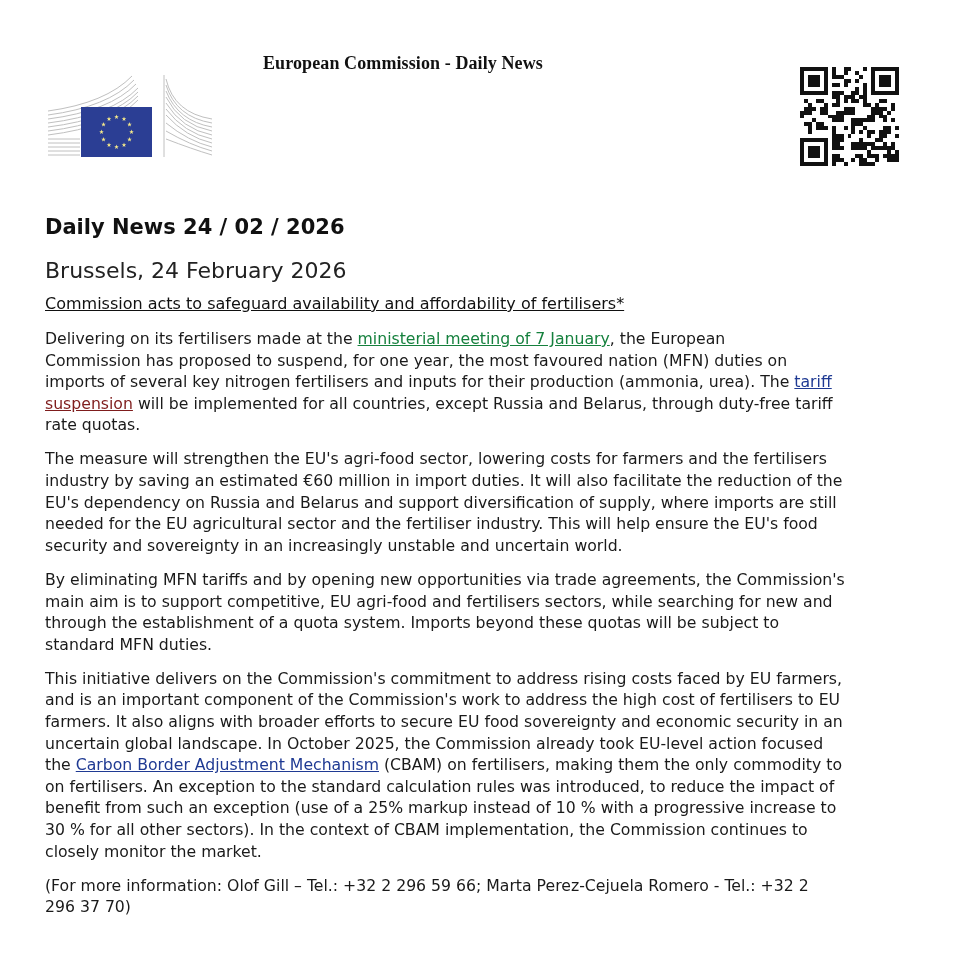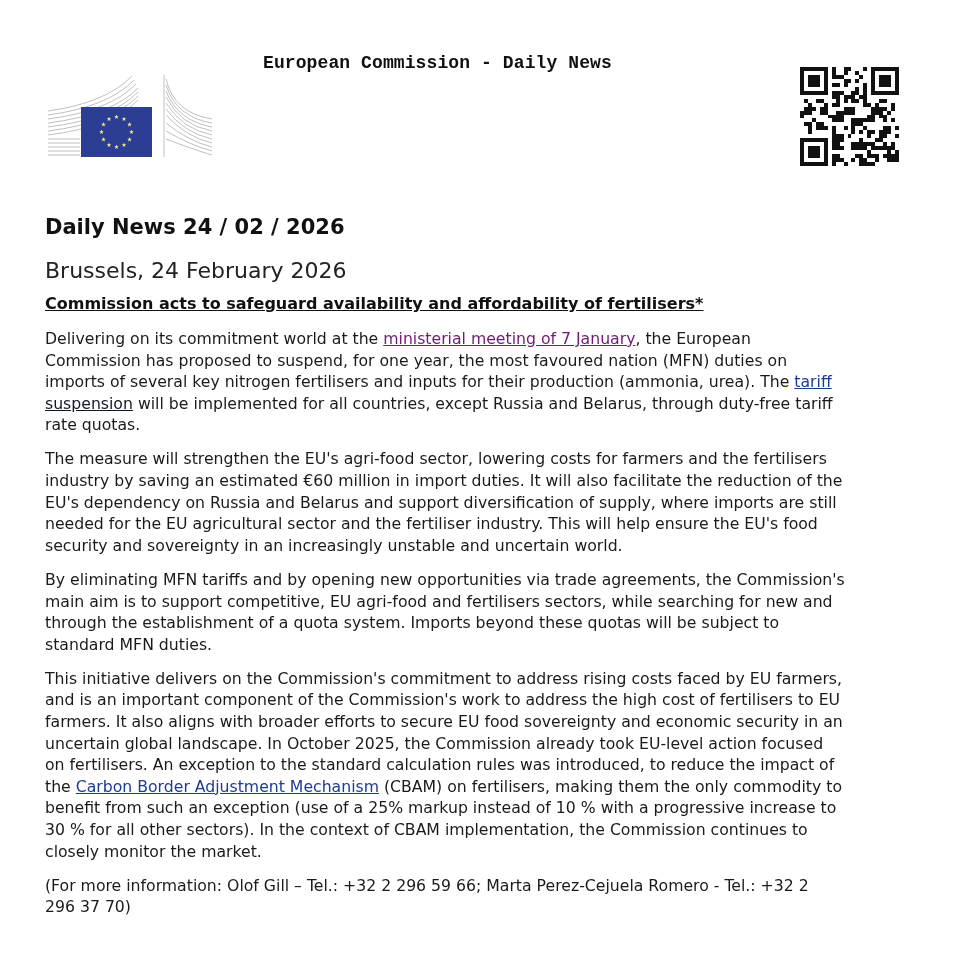--- a/index.html
+++ b/index.html
@@ -12,21 +12,21 @@
       height: 978px;
       position: relative;
       overflow: hidden;
       font-family: "DejaVu Sans", sans-serif;
       color: #111111;
     }
     .header-title {
       position: absolute;
       left: 263px;
       top: 53px;
-      font-family: Liberation Mono, monospace;
+      font-family: Liberation Serif, serif;
       font-weight: bold;
       font-size: 18px;
       letter-spacing: 0.1px;
       color: #111;
       white-space: nowrap;
     }
     .logo {
       position: absolute;
       left: 46px;
       top: 73px;
@@ -54,21 +54,21 @@
       left: 45px;
       top: 258px;
       font-size: 22px;
       color: #222;
       white-space: nowrap;
     }
     .headline {
       position: absolute;
       left: 45px;
       top: 294px;
-      font-weight: bold;
+      font-weight: normal;
       font-size: 16px;
       text-decoration: underline;
       color: #111;
       white-space: nowrap;
     }
     .body {
       position: absolute;
       left: 45px;
       top: 328px;
       width: 880px;
@@ -434,46 +434,46 @@
     <rect x="17" y="24" width="1" height="1" fill="#111"></rect>
     <rect x="18" y="24" width="1" height="1" fill="#111"></rect>
   </svg>
 
 <div class="doc-title">Daily News 24 / 02 / 2026</div>
 <div class="dateline">Brussels, 24 February 2026</div>
 <div class="headline">Commission acts to safeguard availability and affordability of fertilisers*</div>
 
 <div class="body" id="article-body">
     <div class="para">
-      <span class="ln"><span>Delivering on its commitment world at the </span><a class="link" style="color: #701a75;">ministerial meeting of 7 January</a><span>, the European</span></span>
+      <span class="ln"><span>Delivering on its fertilisers made at the </span><a class="link" style="color: #15803d;">ministerial meeting of 7 January</a><span>, the European</span></span>
       <span class="ln"><span>Commission has proposed to suspend, for one year, the most favoured nation (MFN) duties on</span></span>
       <span class="ln"><span>imports of several key nitrogen fertilisers and inputs for their production (ammonia, urea). The </span><a class="link" style="color: rgb(31, 58, 147);">tariff</a></span>
-      <span class="ln"><a class="link" style="color: #0f172a;">suspension</a><span> will be implemented for all countries, except Russia and Belarus, through duty-free tariff</span></span>
+      <span class="ln"><a class="link" style="color: #7f1d1d;">suspension</a><span> will be implemented for all countries, except Russia and Belarus, through duty-free tariff</span></span>
       <span class="ln"><span>rate quotas.</span></span>
     </div>
     <div class="para">
       <span class="ln"><span>The measure will strengthen the EU's agri-food sector, lowering costs for farmers and the fertilisers</span></span>
       <span class="ln"><span>industry by saving an estimated €60 million in import duties. It will also facilitate the reduction of the</span></span>
       <span class="ln"><span>EU's dependency on Russia and Belarus and support diversification of supply, where imports are still</span></span>
       <span class="ln"><span>needed for the EU agricultural sector and the fertiliser industry. This will help ensure the EU's food</span></span>
       <span class="ln"><span>security and sovereignty in an increasingly unstable and uncertain world.</span></span>
     </div>
     <div class="para">
       <span class="ln"><span>By eliminating MFN tariffs and by opening new opportunities via trade agreements, the Commission's</span></span>
       <span class="ln"><span>main aim is to support competitive, EU agri-food and fertilisers sectors, while searching for new and</span></span>
       <span class="ln"><span>through the establishment of a quota system. Imports beyond these quotas will be subject to</span></span>
       <span class="ln"><span>standard MFN duties.</span></span>
     </div>
     <div class="para">
       <span class="ln"><span>This initiative delivers on the Commission's commitment to address rising costs faced by EU farmers,</span></span>
       <span class="ln"><span>and is an important component of the Commission's work to address the high cost of fertilisers to EU</span></span>
       <span class="ln"><span>farmers. It also aligns with broader efforts to secure EU food sovereignty and economic security in an</span></span>
       <span class="ln"><span>uncertain global landscape. In October 2025, the Commission already took EU-level action focused</span></span>
+      <span class="ln"><span>the </span><a class="link" style="color: rgb(31, 58, 147);">Carbon Border Adjustment Mechanism</a><span> (CBAM) on fertilisers, making them the only commodity to</span></span>
       <span class="ln"><span>on fertilisers. An exception to the standard calculation rules was introduced, to reduce the impact of</span></span>
-      <span class="ln"><span>the </span><a class="link" style="color: rgb(31, 58, 147);">Carbon Border Adjustment Mechanism</a><span> (CBAM) on fertilisers, making them the only commodity to</span></span>
       <span class="ln"><span>benefit from such an exception (use of a 25% markup instead of 10 % with a progressive increase to</span></span>
       <span class="ln"><span>30 % for all other sectors). In the context of CBAM implementation, the Commission continues to</span></span>
       <span class="ln"><span>closely monitor the market.</span></span>
     </div>
     <div class="para contact">
       <span class="ln"><span>(For more information: Olof Gill – Tel.: +32 2 296 59 66; Marta Perez-Cejuela Romero - Tel.: +32 2</span></span>
       <span class="ln"><span>296 37 70)</span></span>
     </div>
   </div>
 

